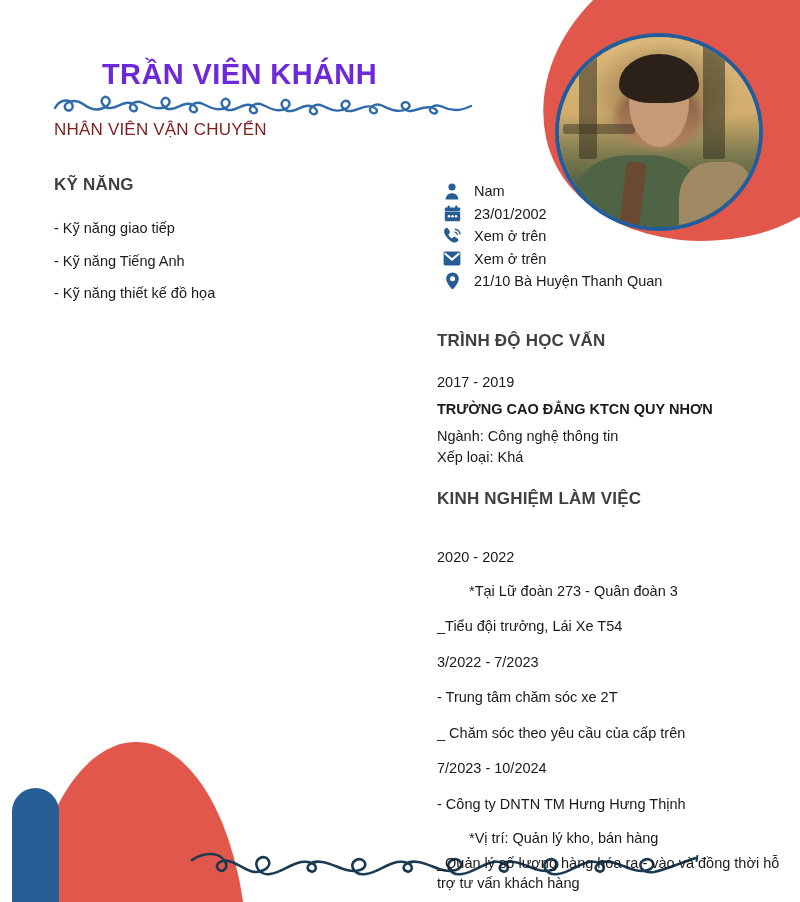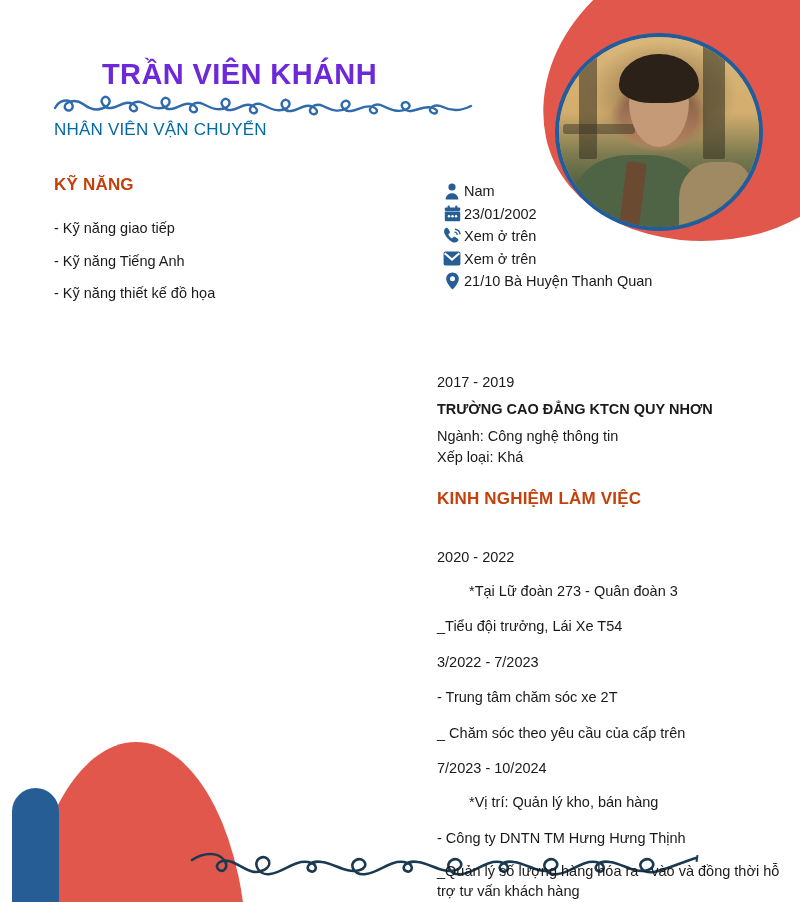--- a/index.html
+++ b/index.html
@@ -161,31 +161,31 @@
     color: #6d28d9;
     z-index: 5;
     white-space: nowrap;
     margin-left: 48px;
   }
   .job-title {
     position: absolute;
     left: 54px;
     top: 120px;
     font-size: 17px;
-    color: #0369a1;
+    color: #7f1d1d;
     letter-spacing: 0.2px;
     z-index: 5;
     white-space: nowrap;
   }
 
   .section-head {
     position: absolute;
     font-size: 17px;
     font-weight: bold;
-    color: #c2410c;
+    color: #404040;
     letter-spacing: 0.2px;
     white-space: nowrap;
     z-index: 5;
   }
   .sh-skills { left: 54px; top: 175px; }
   .sh-edu    { left: 437px; top: 331px; }
   .sh-exp    { left: 437px; top: 489px; }
 
   .skill-list {
     position: absolute;
@@ -217,20 +217,21 @@
     width: 24px;
     flex: 0 0 24px;
     display: flex;
     align-items: center;
     justify-content: center;
     color: #275d95;
   }
   .c-text {
     font-size: 14.5px;
     color: #1a1a1a;
+    margin-left: 10px;
     white-space: nowrap;
   }
 
   
   .edu-block {
     position: absolute;
     left: 437px;
     top: 374px;
     width: 340px;
     z-index: 5;
@@ -379,34 +380,35 @@
         <svg width="15" height="18" viewBox="0 0 15 18" fill="currentColor">
           <path d="M7.5.6C4 .6 1.2 3.4 1.2 6.9c0 4.6 6.3 10.5 6.3 10.5s6.3-5.9 6.3-10.5C13.8 3.4 11 .6 7.5.6z"></path>
           <circle cx="7.5" cy="6.8" r="2.5" fill="#ffffff"></circle>
         </svg>
       </span>
       <span class="c-text">21/10 Bà Huyện Thanh Quan</span>
     </div>
 
   </div>
 
+  <div class="section-head sh-edu">TRÌNH ĐỘ HỌC VẤN</div>
   <div class="edu-block">
     <div class="edu-line">2017 - 2019</div>
     <div class="edu-line bold">TRƯỜNG CAO ĐẲNG KTCN QUY NHƠN</div>
     <div class="edu-line tight">Ngành: Công nghệ thông tin</div>
     <div class="edu-line tight">Xếp loại: Khá</div>
   </div>
 
   <div class="section-head sh-exp">KINH NGHIỆM LÀM VIỆC</div>
   <div class="exp-block">
     <div class="exp-line gap-lg"> 2020 - 2022</div>
     <div class="exp-line gap-sm">*Tại Lữ đoàn 273 - Quân đoàn 3</div>
     <div class="exp-line gap-lg">_Tiểu đội trưởng, Lái Xe T54</div>
     <div class="exp-line gap-lg"> 3/2022 - 7/2023</div>
     <div class="exp-line gap-lg">- Trung tâm chăm sóc xe 2T</div>
     <div class="exp-line gap-lg">_ Chăm sóc theo yêu cầu của cấp trên</div>
     <div class="exp-line gap-lg">  7/2023 - 10/2024</div>
+    <div class="exp-line gap-lg">- Công ty DNTN TM Hưng Hưng Thịnh</div>
     <div class="exp-line gap-sm">*Vị trí: Quản lý kho, bán hàng</div>
-    <div class="exp-line gap-lg">- Công ty DNTN TM Hưng Hưng Thịnh</div>
     <div class="exp-line wrap">_Quản lý số lượng hàng hóa ra - vào và đồng thời hỗ trợ tư vấn khách hàng</div>
   </div>
 
 </div>
 
 </body></html>

